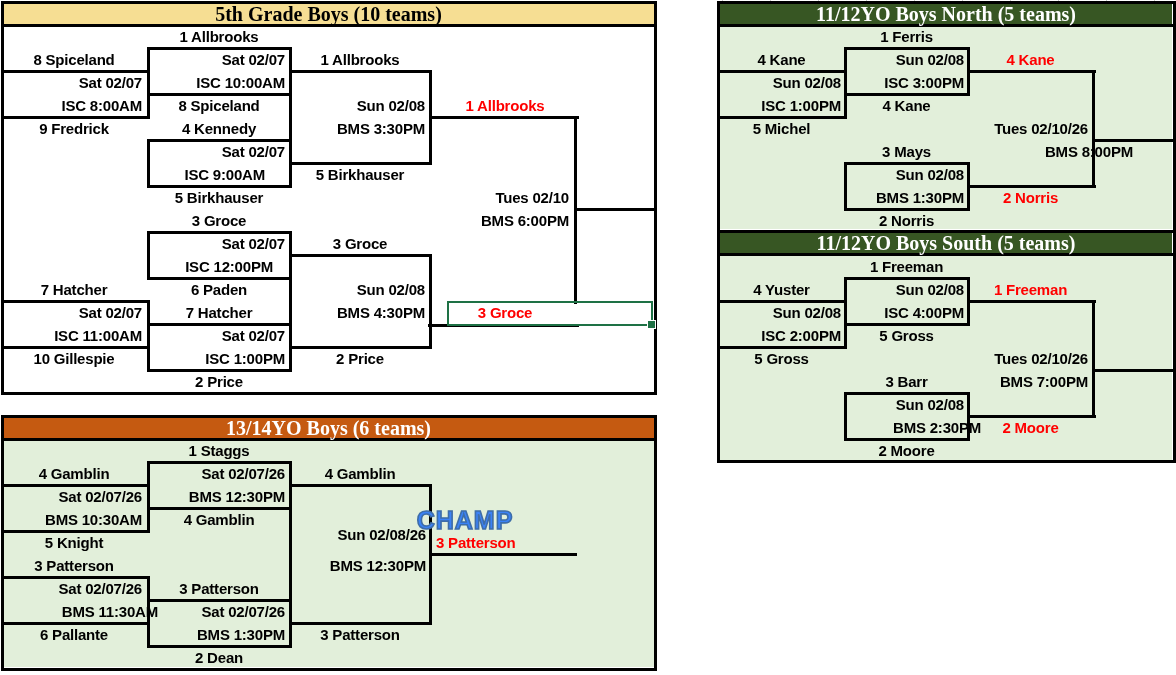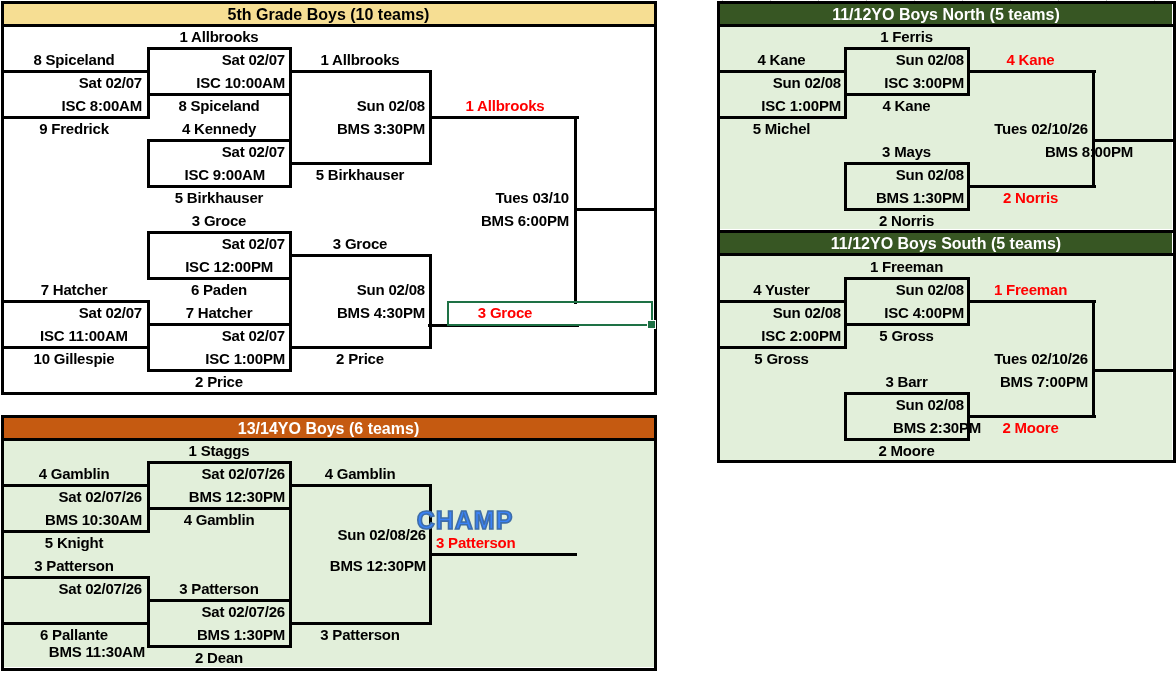--- a/index.html
+++ b/index.html
@@ -4,21 +4,21 @@
 <style>
   html,body{margin:0;padding:0;background:#fff;}
   #stage{position:relative;width:1176px;height:675px;background:#ffffff;overflow:hidden;
          font-family:"Liberation Sans",sans-serif;}
   .lbl{position:absolute;height:23px;line-height:23px;font-weight:bold;font-size:15px;
        color:#000;white-space:nowrap;letter-spacing:-0.2px;}
   .c{text-align:center;}
   .r{text-align:right;padding-right:3px;box-sizing:border-box;}
   .red{color:#FF0000;}
   .wht{color:#ffffff;}
-  .ttl{font-size:16px;letter-spacing:0;}
+  .ttl{font-size:20px;letter-spacing:0;font-family:Liberation Serif, serif;}
   .ln{position:absolute;background:#000;}
   .bx{position:absolute;border:3px solid #000;box-sizing:border-box;background:transparent;}
   .fill{position:absolute;}
   .sel{position:absolute;border:2px solid #1E7145;box-sizing:border-box;}
   .handle{position:absolute;width:7px;height:7px;background:#1E7145;border:1px solid #fff;
           right:-5px;bottom:-5px;}
   .champ{position:absolute;font-weight:900;font-size:25px;color:#3b82f6;
          -webkit-text-stroke:1.6px #3E6DA8;letter-spacing:1px;text-align:center;
          height:26px;line-height:26px;}
   .ticks{position:absolute;background:repeating-linear-gradient(to right,#c9c9c9 0 1px,transparent 1px 48px);}
@@ -59,30 +59,30 @@
     <div class="lbl c" style="left:2px;top:117px;width:144px;">9 Fredrick</div>
     <div class="lbl c" style="left:148px;top:117px;width:142px;">4 Kennedy</div>
     <div class="lbl c" style="left:290px;top:48px;width:140px;">1 Allbrooks</div>
     <div class="lbl r" style="left:148px;top:140px;width:140px;">Sat 02/07</div>
     <div class="lbl r" style="left:148px;top:163px;width:120px;">ISC 9:00AM</div>
     <div class="lbl c" style="left:290px;top:163px;width:140px;">5 Birkhauser</div>
     <div class="lbl c" style="left:148px;top:186px;width:142px;">5 Birkhauser</div>
     <div class="lbl r" style="left:290px;top:94px;width:138px;">Sun 02/08</div>
     <div class="lbl r" style="left:290px;top:117px;width:138px;">BMS 3:30PM</div>
     <div class="lbl c red" style="left:434px;top:94px;width:142px;">1 Allbrooks</div>
-    <div class="lbl r" style="left:432px;top:186px;width:140px;">Tues 03/10</div>
+    <div class="lbl r" style="left:432px;top:186px;width:140px;">Tues 02/10</div>
     <div class="lbl r" style="left:432px;top:209px;width:140px;">BMS 6:00PM</div>
     <div class="lbl c" style="left:148px;top:209px;width:142px;">3 Groce</div>
     <div class="lbl r" style="left:148px;top:232px;width:140px;">Sat 02/07</div>
     <div class="lbl r" style="left:148px;top:255px;width:128px;">ISC 12:00PM</div>
     <div class="lbl c" style="left:148px;top:278px;width:142px;">6 Paden</div>
     <div class="lbl c" style="left:290px;top:232px;width:140px;">3 Groce</div>
     <div class="lbl c" style="left:2px;top:278px;width:144px;">7 Hatcher</div>
     <div class="lbl r" style="left:2px;top:301px;width:143px;">Sat 02/07</div>
-    <div class="lbl r" style="left:14px;top:324px;width:143px;text-align:center;">ISC 11:00AM</div>
+    <div class="lbl r" style="left:2px;top:324px;width:143px;">ISC 11:00AM</div>
     <div class="lbl c" style="left:2px;top:347px;width:144px;">10 Gillespie</div>
     <div class="lbl c" style="left:148px;top:301px;width:142px;">7 Hatcher</div>
     <div class="lbl r" style="left:148px;top:324px;width:140px;">Sat 02/07</div>
     <div class="lbl r" style="left:148px;top:347px;width:140px;">ISC 1:00PM</div>
     <div class="lbl c" style="left:148px;top:370px;width:142px;">2 Price</div>
     <div class="lbl r" style="left:290px;top:278px;width:138px;">Sun 02/08</div>
     <div class="lbl r" style="left:290px;top:301px;width:138px;">BMS 4:30PM</div>
     <div class="lbl c" style="left:290px;top:347px;width:140px;">2 Price</div>
     <div class="lbl c red" style="left:434px;top:301px;width:142px;">3 Groce</div>
 
@@ -113,21 +113,21 @@
     <div class="lbl r" style="left:2px;top:508px;width:143px;">BMS 10:30AM</div>
     <div class="lbl c" style="left:148px;top:508px;width:142px;">4 Gamblin</div>
     <div class="lbl c" style="left:2px;top:531px;width:144px;">5 Knight</div>
     <div class="lbl c" style="left:290px;top:462px;width:140px;">4 Gamblin</div>
     <div class="champ" style="left:405px;top:507px;width:120px;">CHAMP</div>
     <div class="lbl r" style="left:290px;top:523px;width:139px;">Sun 02/08/26</div>
     <div class="lbl red" style="left:436px;top:531px;">3 Patterson</div>
     <div class="lbl r" style="left:290px;top:554px;width:139px;">BMS 12:30PM</div>
     <div class="lbl c" style="left:2px;top:554px;width:144px;">3 Patterson</div>
     <div class="lbl r" style="left:2px;top:577px;width:143px;">Sat 02/07/26</div>
-    <div class="lbl r" style="left:5px;top:600px;width:143px;margin-top:40px;">BMS 11:30AM</div>
+    <div class="lbl r" style="left:18px;top:600px;width:143px;">BMS 11:30AM</div>
     <div class="lbl c" style="left:2px;top:623px;width:144px;">6 Pallante</div>
     <div class="lbl c" style="left:148px;top:577px;width:142px;">3 Patterson</div>
     <div class="lbl r" style="left:148px;top:600px;width:140px;">Sat 02/07/26</div>
     <div class="lbl r" style="left:148px;top:623px;width:140px;">BMS 1:30PM</div>
     <div class="lbl c" style="left:148px;top:646px;width:142px;">2 Dean</div>
     <div class="lbl c" style="left:290px;top:623px;width:140px;">3 Patterson</div>
   </div>
 
   <div>
     <div class="fill" style="left:720px;top:4px;width:452px;height:225px;background:#E2EFDA;"></div>

